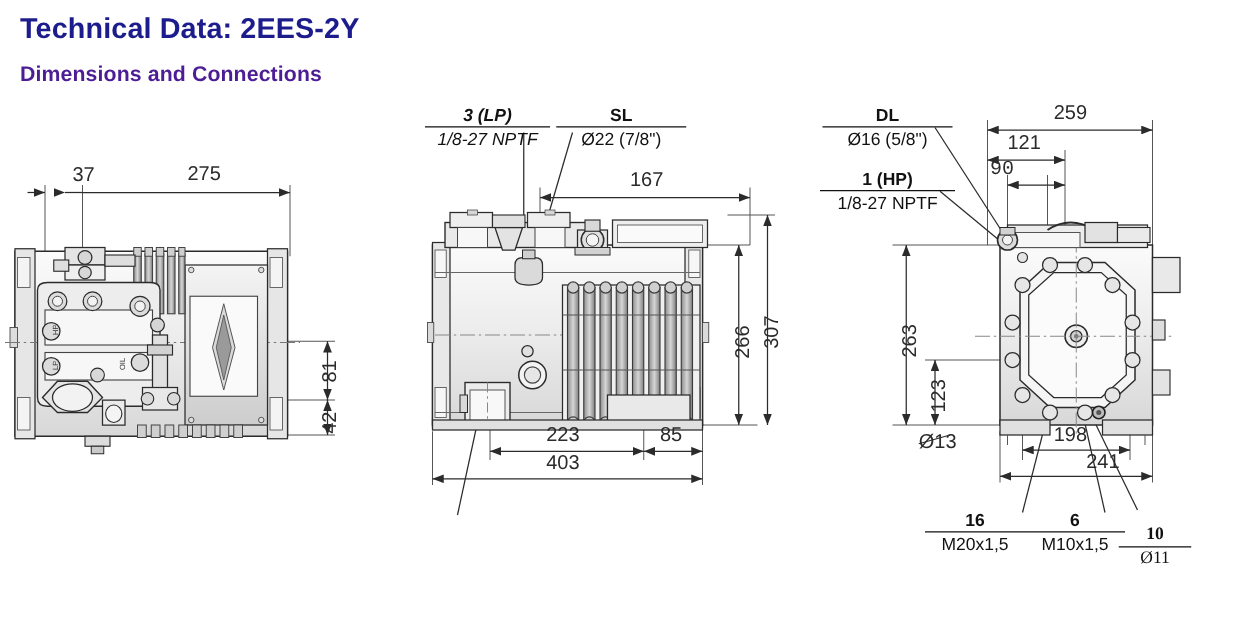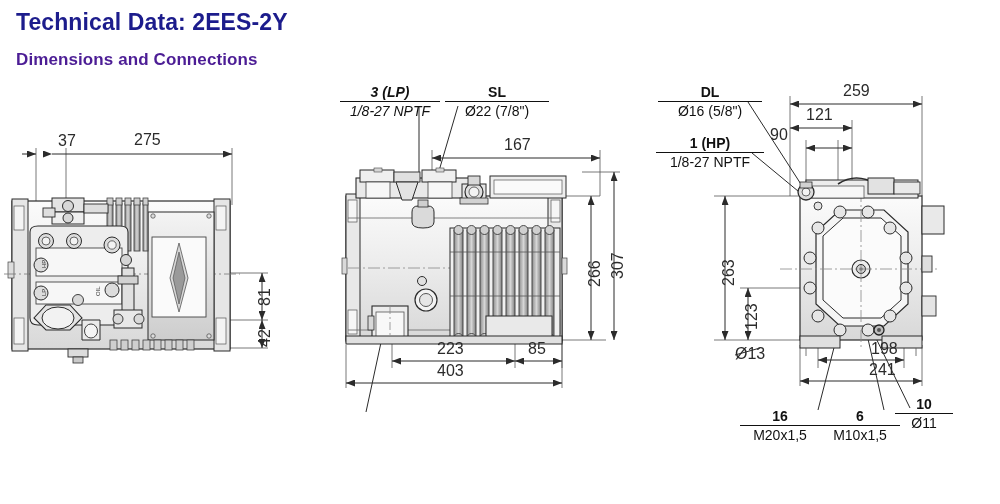--- a/index.html
+++ b/index.html
@@ -447,38 +447,38 @@
 
         <rect x="800" y="336" width="40" height="12" fill="#e0e0e0" stroke="#2b2b2b" stroke-width="1"></rect>
         <rect x="882" y="336" width="40" height="12" fill="#e0e0e0" stroke="#2b2b2b" stroke-width="1"></rect>
         <line x1="806" y1="348" x2="806" y2="356" stroke="#555" stroke-width="0.8"></line>
         <line x1="916" y1="348" x2="916" y2="356" stroke="#555" stroke-width="0.8"></line>
       </g>
     </g>
   </svg>
 
   <div class="dim-text" style="left:34px;  top:132px;margin-left:24px;">37</div>
-  <div class="dim-text" style="left:134px; top:131px;">275</div>
+  <div class="dim-text" style="left:150px; top:131px;">275</div>
   <div class="dim-text vert" style="left:256px; top:306px;">81</div>
   <div class="dim-text vert" style="left:256px; top:347px;">42</div>
 
   <div class="dim-text" style="left:504px; top:136px;">167</div>
   <div class="dim-text vert" style="left:586px; top:287px;">266</div>
   <div class="dim-text vert" style="left:609px; top:279px;">307</div>
   <div class="dim-text" style="left:437px; top:340px;">223</div>
   <div class="dim-text" style="left:528px; top:340px;">85</div>
   <div class="dim-text" style="left:437px; top:362px;">403</div>
 
   <div class="dim-text" style="left:843px; top:82px;">259</div>
   <div class="dim-text" style="left:806px; top:106px;text-align:center;">121</div>
-  <div class="dim-text" style="left:770px; top:126px;">90</div>
+  <div class="dim-text" style="left:792px; top:126px;font-family:Liberation Mono, monospace;">90</div>
   <div class="dim-text vert" style="left:720px; top:286px;">263</div>
   <div class="dim-text vert" style="left:743px; top:330px;">123</div>
   <div class="dim-text" style="left:735px; top:345px;text-align:right;">Ø13</div>
-  <div class="dim-text" style="left:843px; top:340px;margin-left:28px;">198</div>
+  <div class="dim-text" style="left:843px; top:340px;">198</div>
   <div class="dim-text" style="left:869px; top:361px;">241</div>
 
   <div class="callout" style="left:340px; top:84px; width:100px;font-style:italic;">
     <span class="cl-top">3 (LP)</span>
     <span class="cl-bot">1/8-27 NPTF</span>
   </div>
 
   <div class="callout" style="left:445px; top:84px; width:104px;">
     <span class="cl-top">SL</span>
     <span class="cl-bot">Ø22 (7/8")</span>
@@ -498,18 +498,18 @@
   <div class="callout" style="left:740px; top:408px; width:80px;">
     <span class="cl-top">16</span>
     <span class="cl-bot">M20x1,5</span>
   </div>
 
   <div class="callout" style="left:820px; top:408px; width:80px;">
     <span class="cl-top">6</span>
     <span class="cl-bot">M10x1,5</span>
   </div>
 
-  <div class="callout" style="left:895px; top:396px; width:58px;">
+  <div class="callout" style="left:895px; top:420px; width:58px;font-family:Liberation Serif, serif;">
     <span class="cl-top">10</span>
     <span class="cl-bot">Ø11</span>
   </div>
 
 </div>
 
 </body></html>

